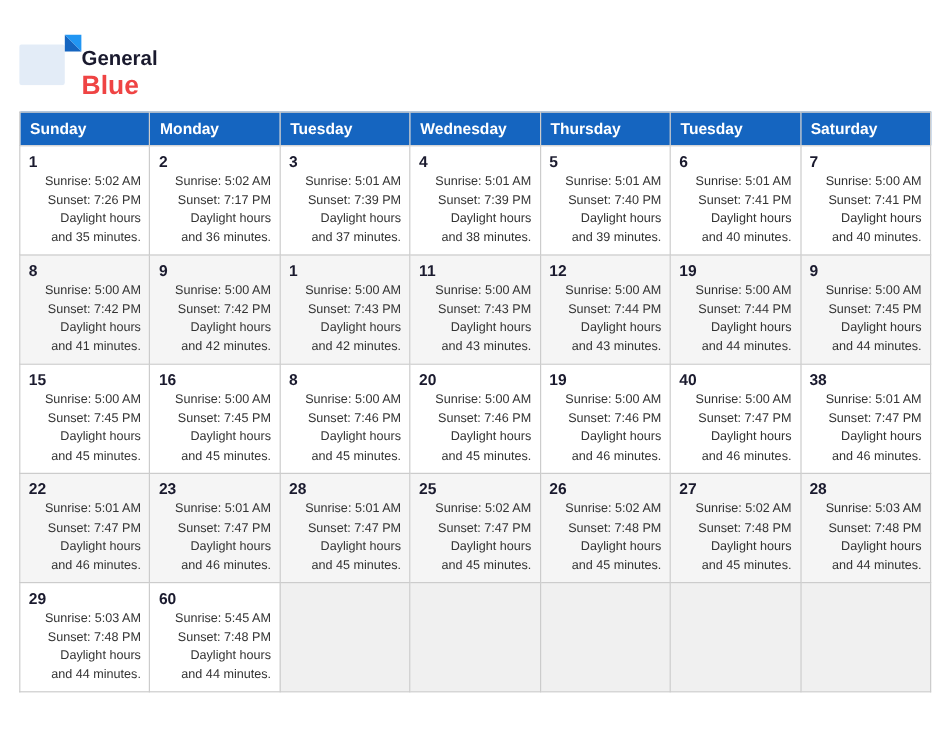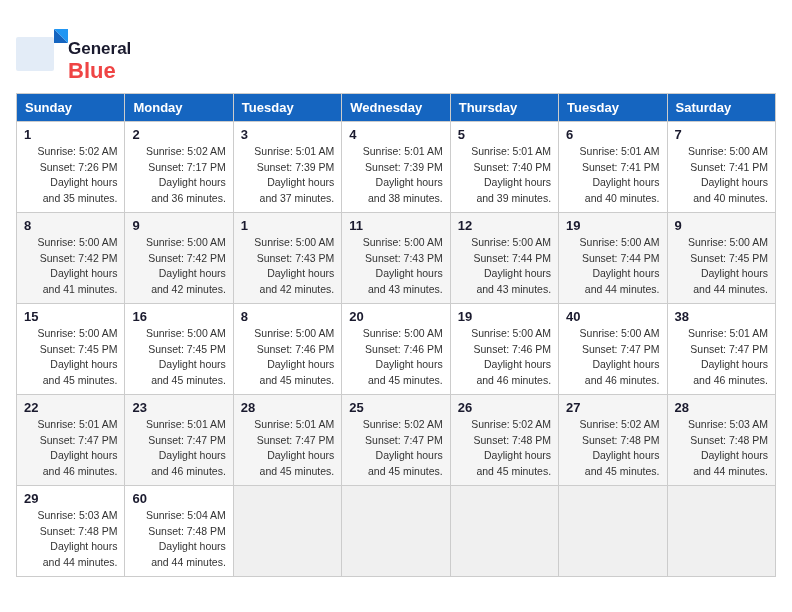--- a/index.html
+++ b/index.html
@@ -383,21 +383,21 @@
           <div class="cell-info">
             <span>Sunrise: 5:03 AM</span><br>
             <span>Sunset: 7:48 PM</span><br>
             <span>Daylight hours</span><br>
             <span>and 44 minutes.</span>
           </div>
         </td>
         <td>
           <span class="day-num">60</span>
           <div class="cell-info">
-            <span>Sunrise: 5:04 AM</span><br>
+            <span>Sunrise: 5:45 AM</span><br>
             <span>Sunset: 7:48 PM</span><br>
             <span>Daylight hours</span><br>
             <span>and 44 minutes.</span>
           </div>
         </td>
         <td class="empty-cell"></td>
         <td class="empty-cell"></td>
         <td class="empty-cell"></td>
         <td class="empty-cell"></td>
         <td class="empty-cell"></td>

